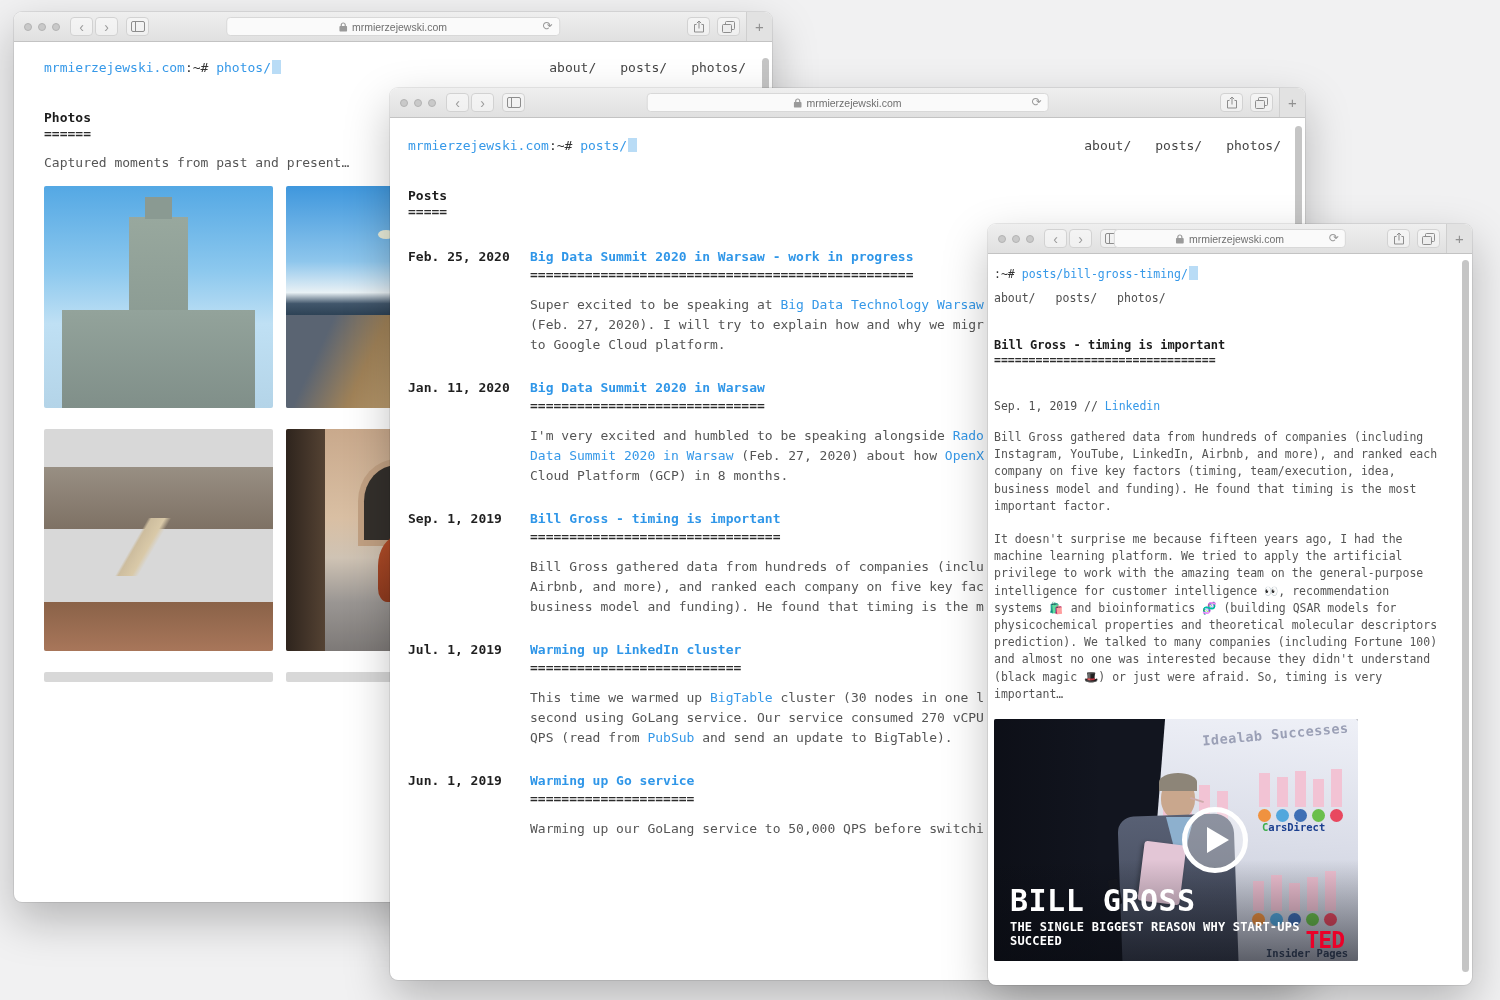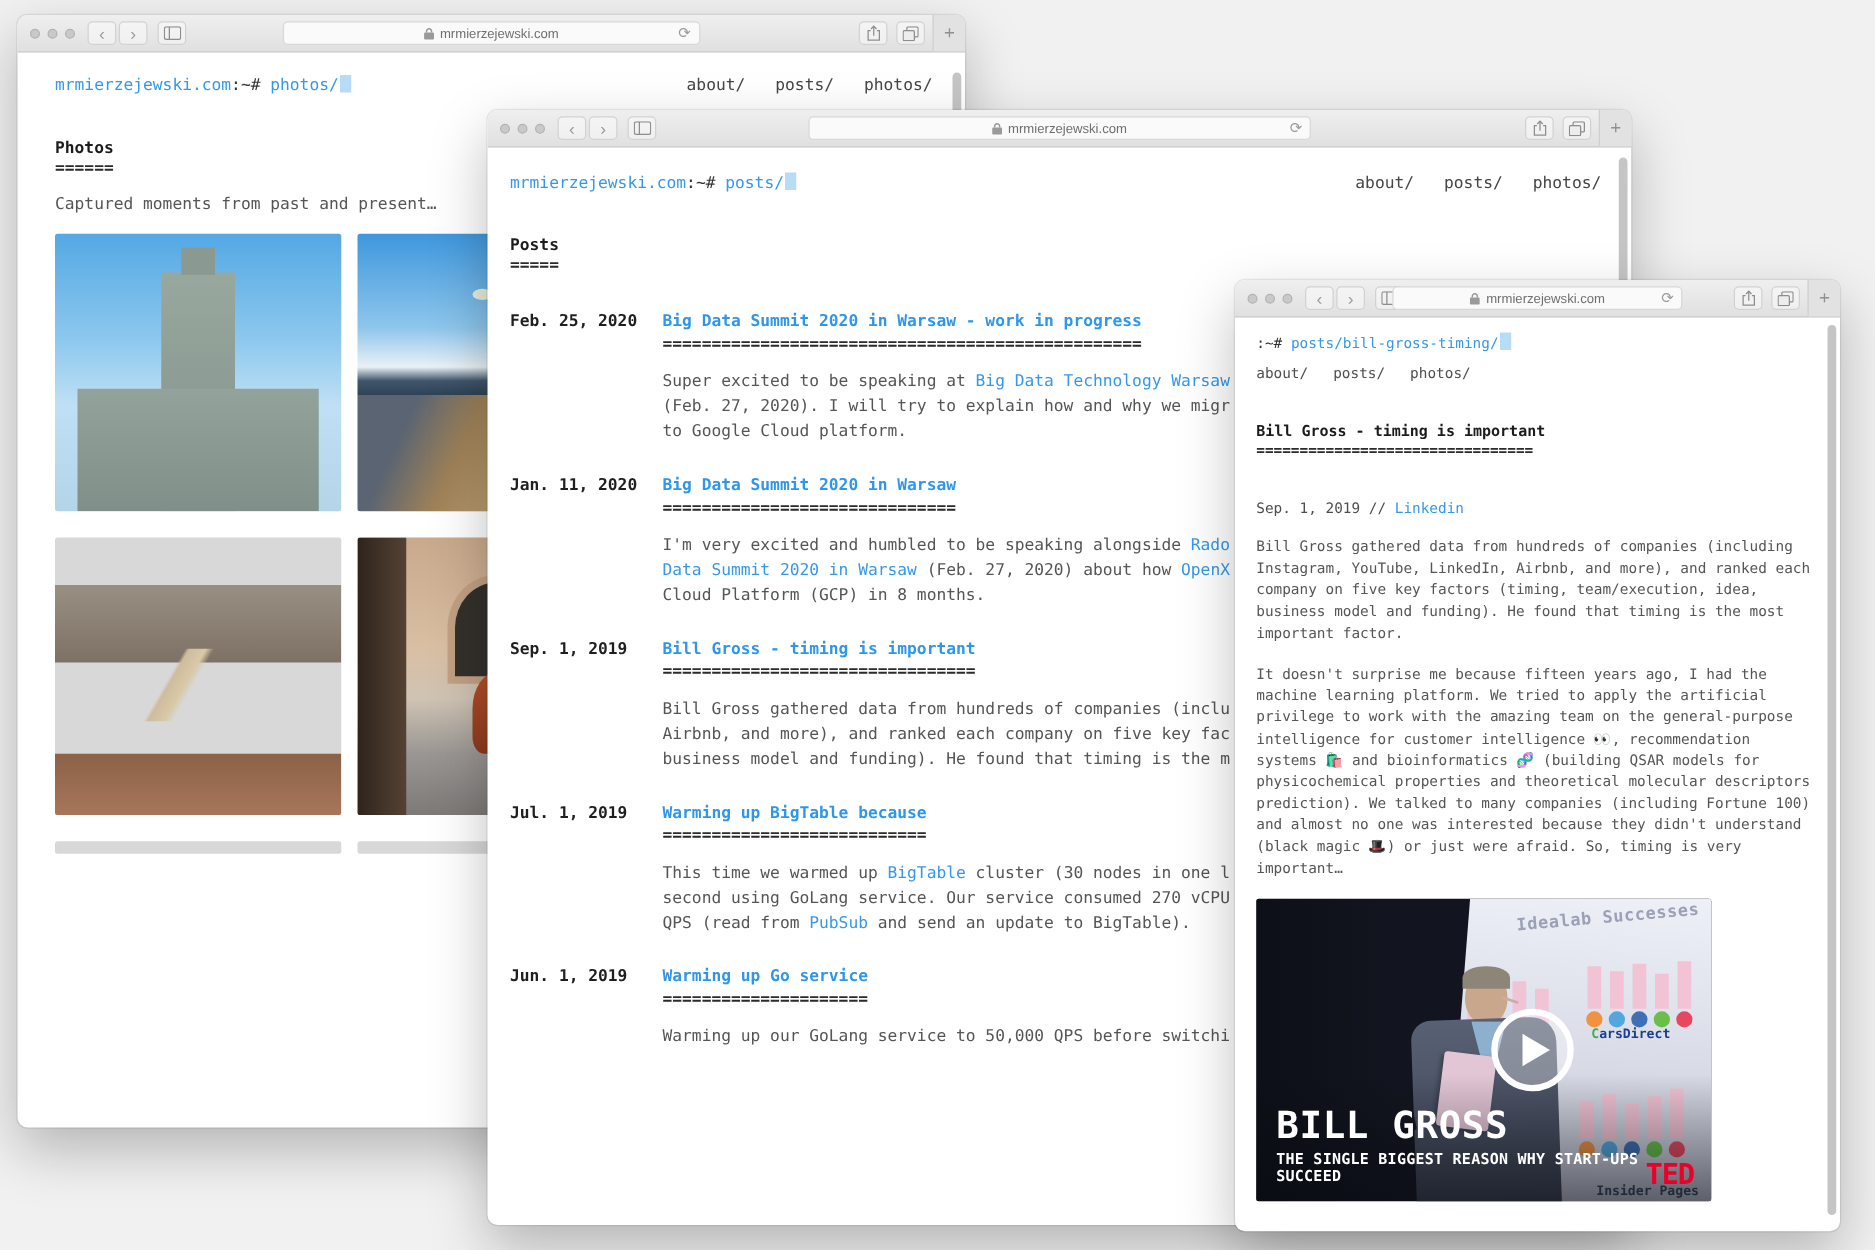--- a/index.html
+++ b/index.html
@@ -29,21 +29,21 @@
   .newtab { position:absolute; right:0; top:0; bottom:0; width:26px; background:#e2e2e2;
     border-left:1px solid #cfcfcf; color:#909090; font-size:15px; display:flex;
     align-items:center; justify-content:center; }
   .scrollthumb { position:absolute; right:3px; width:7px; border-radius:4px; background:#c5c5c5; }
 
   
   .term { font-family:"DejaVu Sans Mono","Liberation Mono",monospace; font-size:13px; color:#4e4e4e; }
   #win-post .term { font-size:11.5px; }
   .pad1 { padding:18px 26px 0 30px; }
   .pad2 { padding:20px 24px 0 18px; }
-  .pad3 { padding:12px 14px 0 17px; }
+  .pad3 { padding:12px 14px 0 6px; }
   .promptline { display:flex; justify-content:space-between; align-items:baseline; }
   .plink { color:#3598e8; text-decoration:none; }
   .sep { color:#333; white-space:pre; }
   .cursor { display:inline-block; width:9px; height:14px; background:#b9dcf6; vertical-align:-2px; margin-left:1px; }
   .nav { display:flex; gap:24px; color:#454545; }
   .navlink { cursor:pointer; }
   .nav3 { margin-top:10px; display:flex; gap:20px; color:#4e4e4e; }
   .hd { margin-top:34px; font-weight:bold; color:#1c1c1c; line-height:17px; }
   .hd-under { font-weight:bold; color:#2a2a2a; line-height:15px; }
   .intro { margin-top:14px; color:#555; }
@@ -306,21 +306,21 @@
         <div class="entry">
           <div class="edate">Sep. 1, 2019</div>
           <div class="ebody"><a class="etitle">Bill Gross - timing is important</a><div class="eunder">================================</div><div class="elines">
               <div class="eline"><span>Bill Gross gathered data from hundreds of companies (inclu</span></div>
               <div class="eline"><span>Airbnb, and more), and ranked each company on five key fac</span></div>
               <div class="eline"><span>business model and funding). He found that timing is the m</span></div>
             </div></div>
         </div>
         <div class="entry">
           <div class="edate">Jul. 1, 2019</div>
-          <div class="ebody"><a class="etitle">Warming up BigTable because</a><div class="eunder">===========================</div><div class="elines">
+          <div class="ebody"><a class="etitle">Warming up LinkedIn cluster</a><div class="eunder">===========================</div><div class="elines">
               <div class="eline"><span>This time we warmed up </span><a class="elink">BigTable</a><span> cluster (30 nodes in one l</span></div>
               <div class="eline"><span>second using GoLang service. Our service consumed 270 vCPU</span></div>
               <div class="eline"><span>QPS (read from </span><a class="elink">PubSub</a><span> and send an update to BigTable).</span></div>
             </div></div>
         </div>
         <div class="entry">
           <div class="edate">Jun. 1, 2019</div>
           <div class="ebody"><a class="etitle">Warming up Go service</a><div class="eunder">=====================</div><div class="elines">
               <div class="eline"><span>Warming up our GoLang service to 50,000 QPS before switchi</span></div>
             </div></div>

